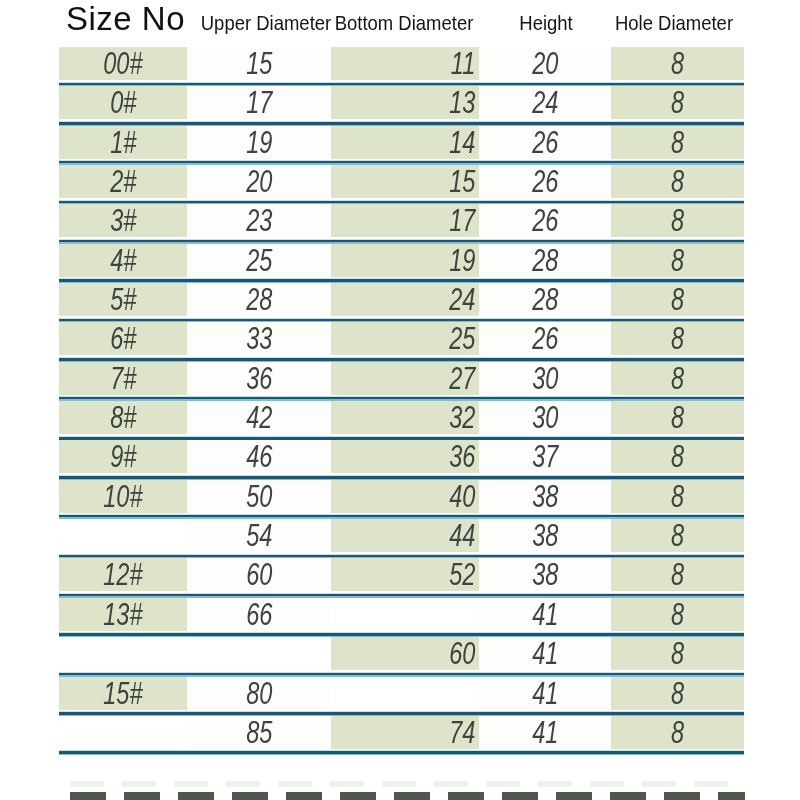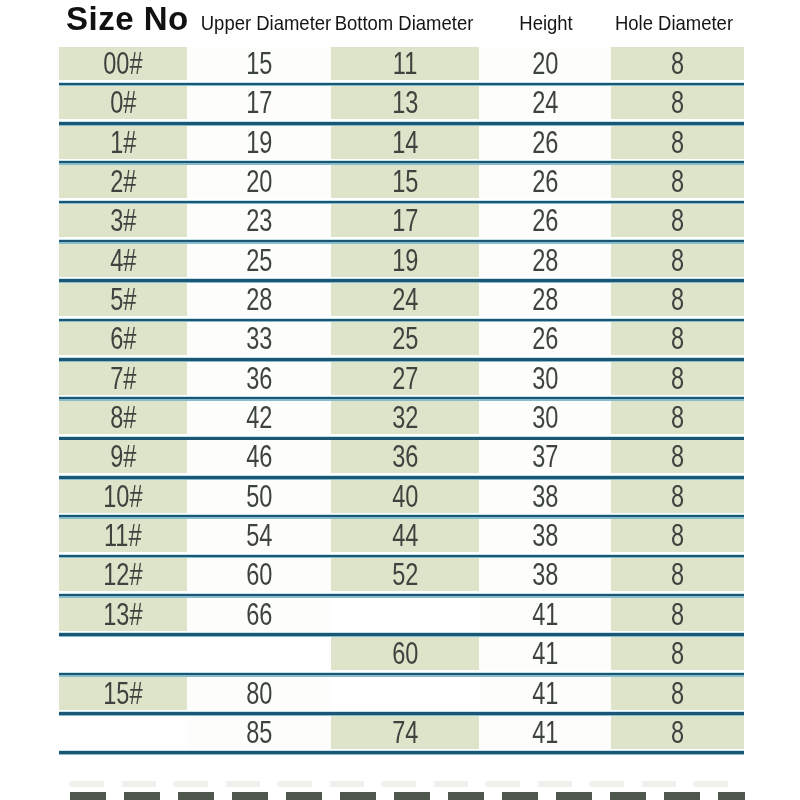--- a/index.html
+++ b/index.html
@@ -22,21 +22,20 @@
     position: absolute;
     white-space: nowrap;
     color: #151515;
   }
   .hdr-size-no {
     left: 66px;
     top: 0px;
     font-size: 33px;
     letter-spacing: 0.5px;
     color: #111111;
-    font-weight: bold;
   }
   .hdr-col {
     top: 11px;
     font-size: 21px;
     transform: translateX(-50%) scaleX(0.88);
   }
   .hdr-upper  { left: 266px; }
   .hdr-bottom { left: 404px; }
   .hdr-height { left: 546px; }
   .hdr-hole   { left: 674px; }
@@ -44,20 +43,21 @@
   
   .tbody {
     position: absolute;
     top: 47px;
     left: 0;
     right: 0;
   }
   .row {
     position: relative;
     height: 39.35px;
+    font-style: italic;
   }
   .cells {
     position: absolute;
     top: 0;
     left: 0;
     right: 0;
     height: 33px;
   }
   .cell {
     position: absolute;
@@ -68,21 +68,21 @@
     color: #3d433e;
     font-size: 31px;
   }
   .cell span {
     display: inline-block;
     transform: scaleX(0.76);
     transform-origin: 50% 50%;
   }
   .c1 { left: 59px;  width: 128px; background: #dee4c9; }
   .c2 { left: 187px; width: 144px; background: #fdfdfb; }
-  .c3 { left: 331px; width: 148px; background: #dee4c9; }
+  .c3 { left: 331px; width: 148px; background: #dee4c9; text-align: right; }
   .c4 { left: 479px; width: 132px; background: #fdfdfb; }
   .c5 { left: 611px; width: 133px; background: #dee4c9; }
 
   .divider {
     position: absolute;
     top: 34.6px;
     left: 59px;
     width: 685px;
     height: 5px;
     background: linear-gradient(
@@ -252,21 +252,20 @@
         <div class="cell c2"><span>50</span></div>
         <div class="cell c3"><span>40</span></div>
         <div class="cell c4"><span>38</span></div>
         <div class="cell c5"><span>8</span></div>
       </div>
       <div class="divider"></div>
     </div>
 
     <div class="row">
       <div class="cells">
-        <div class="cell c1"><span>11#</span></div>
         <div class="cell c2"><span>54</span></div>
         <div class="cell c3"><span>44</span></div>
         <div class="cell c4"><span>38</span></div>
         <div class="cell c5"><span>8</span></div>
       </div>
       <div class="divider"></div>
     </div>
 
     <div class="row">
       <div class="cells">

